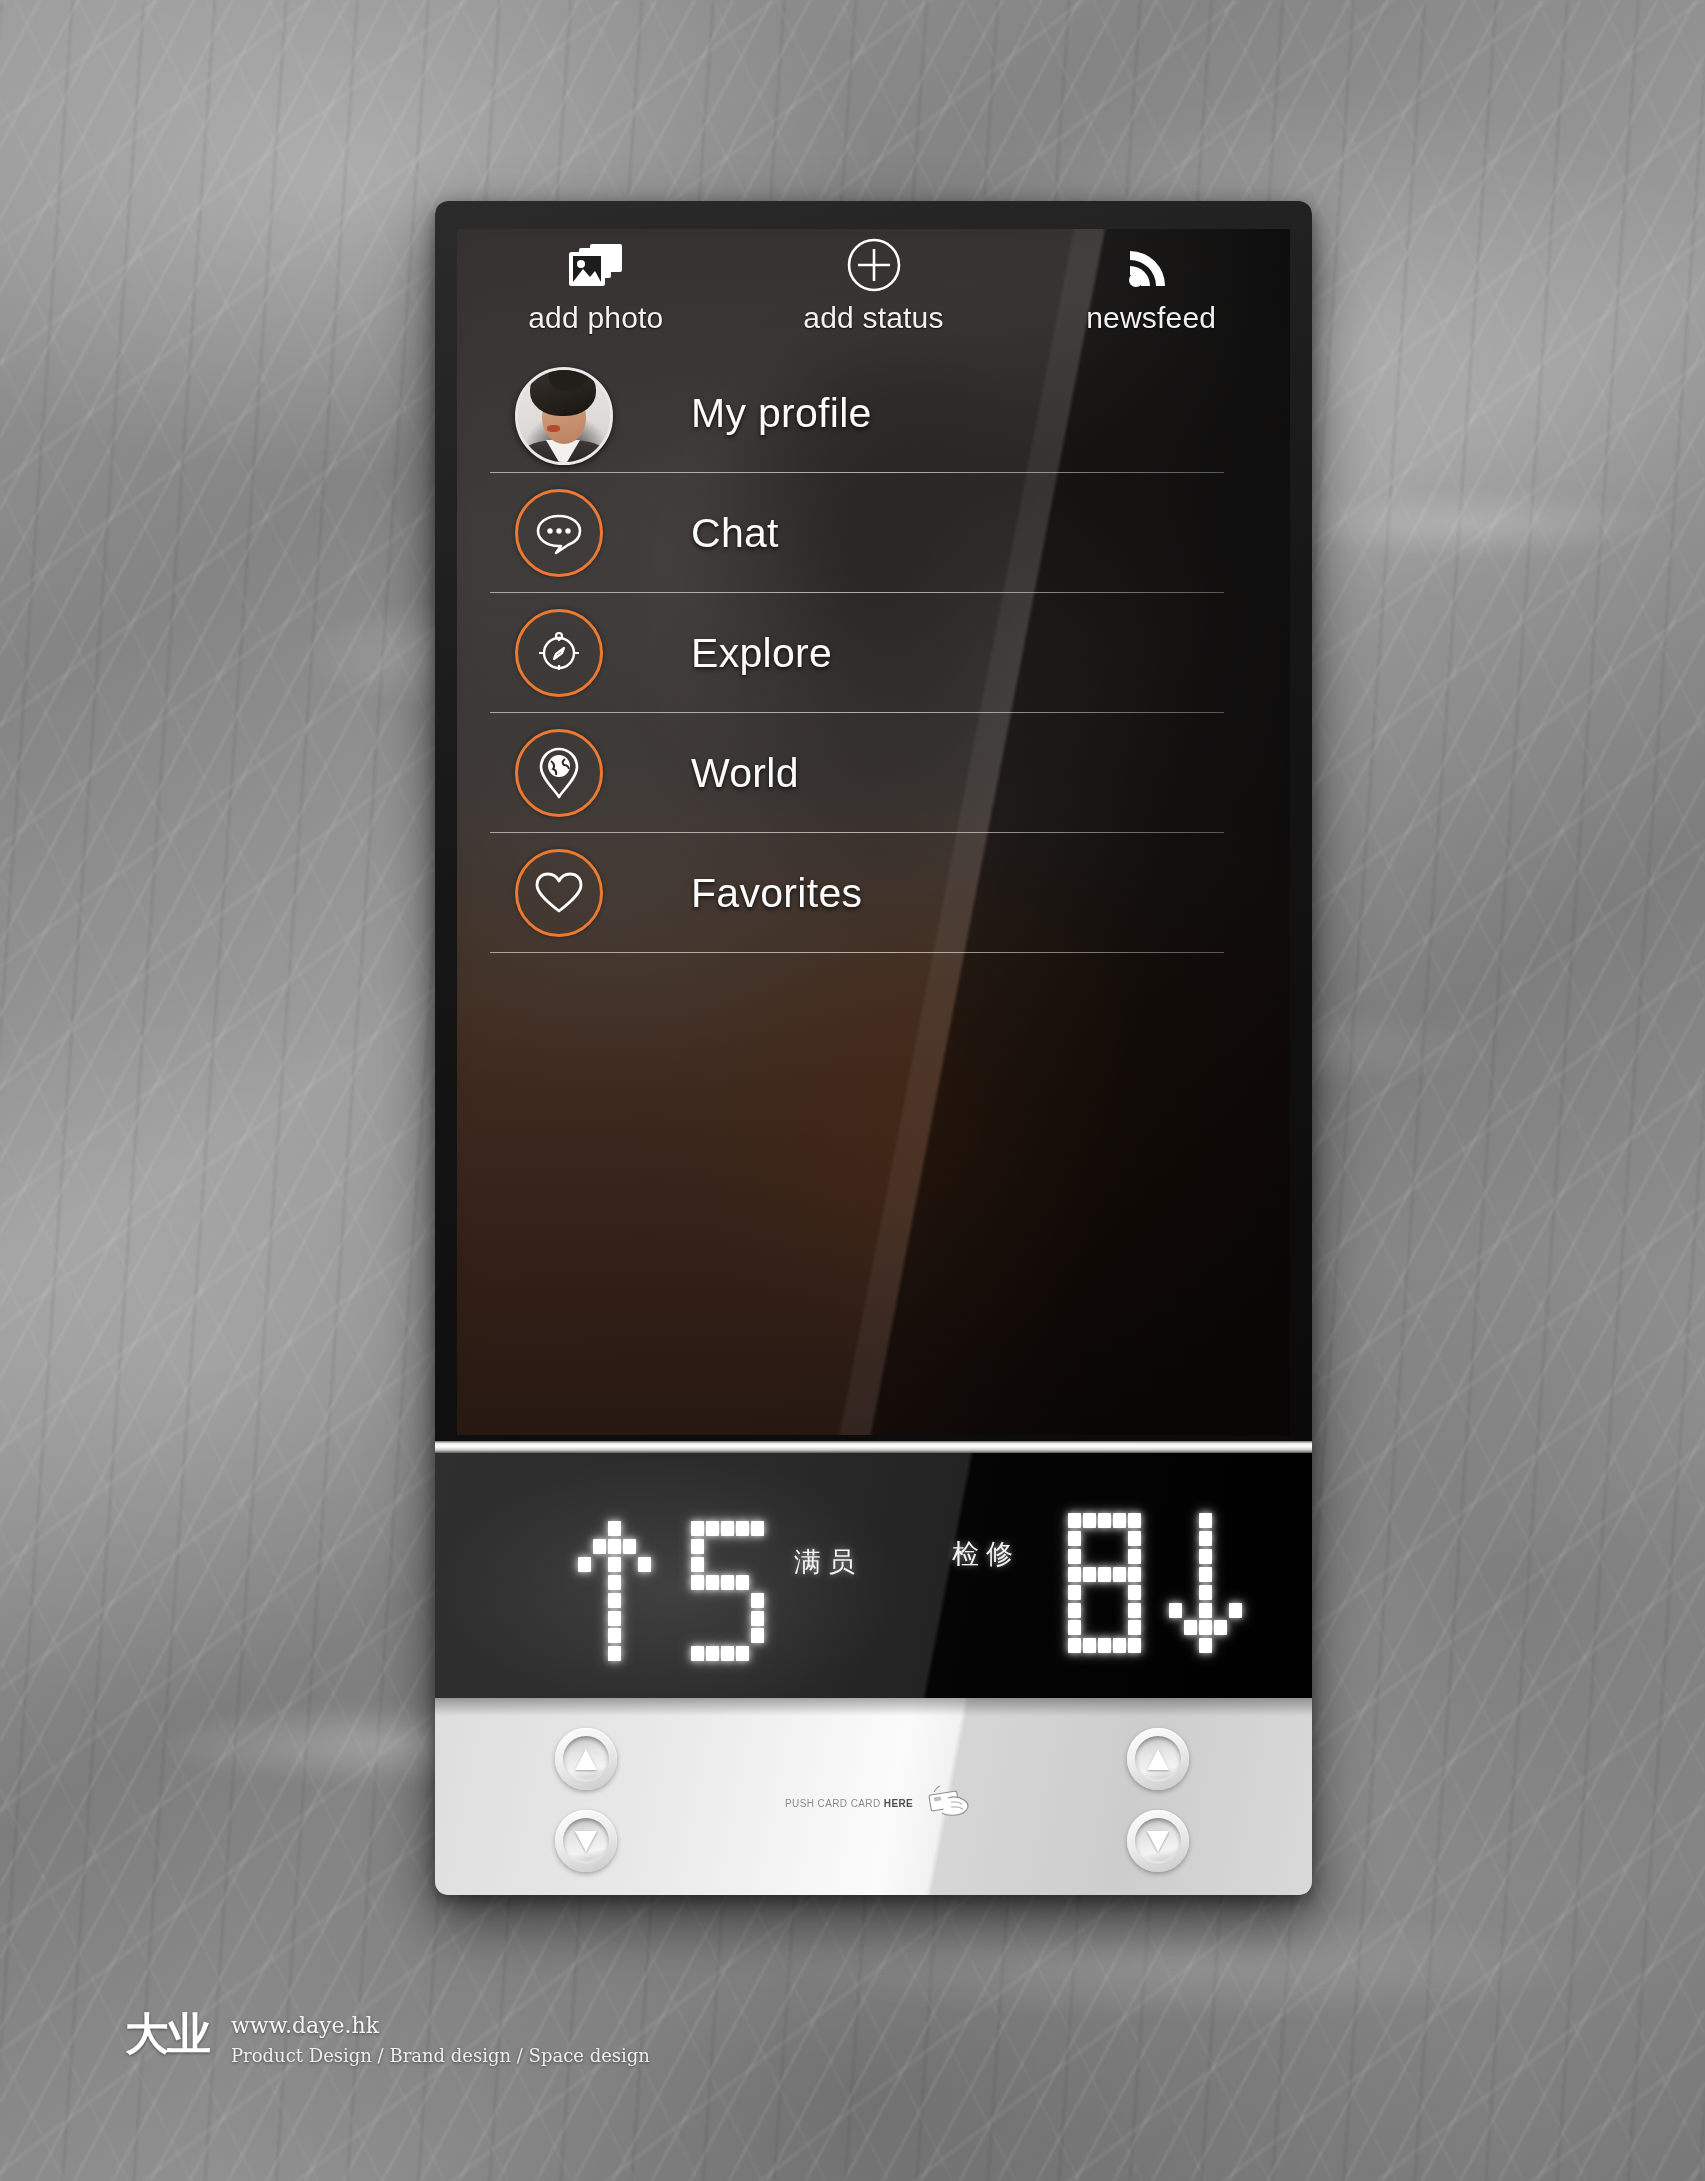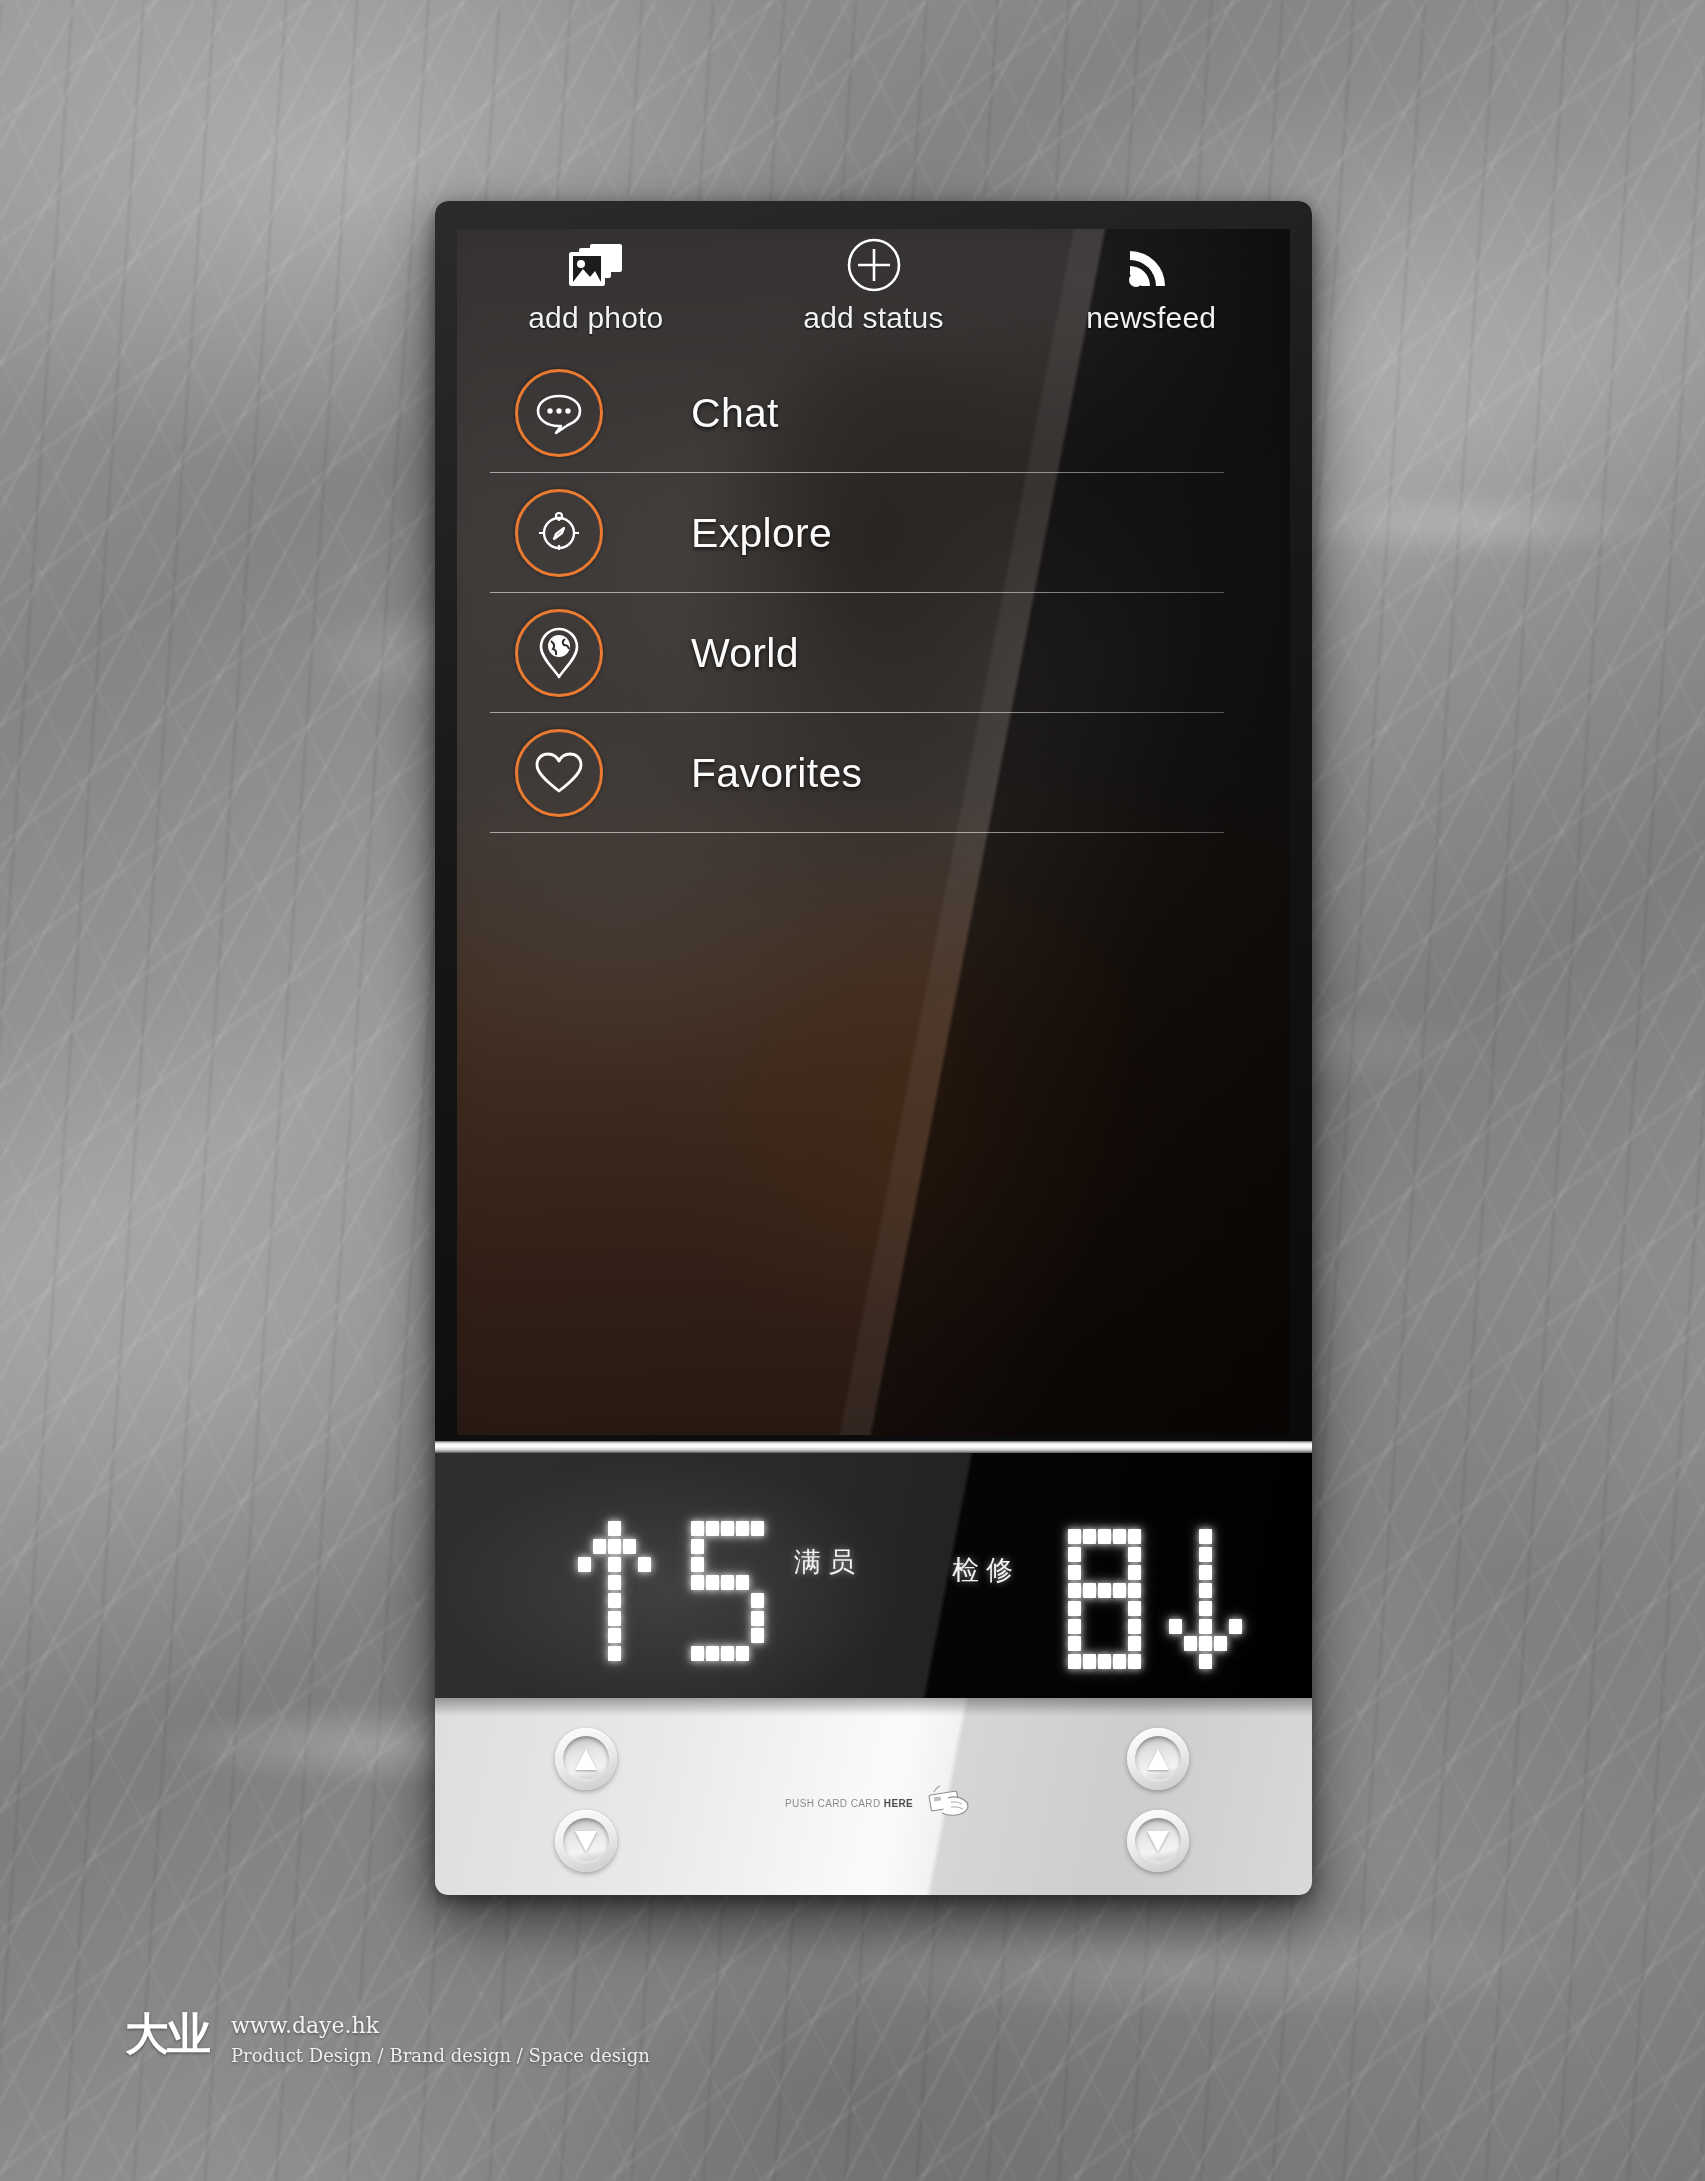--- a/index.html
+++ b/index.html
@@ -115,21 +115,21 @@
   #divider-strip{position:absolute;left:0;top:1240px;width:877px;height:12px;
     background:linear-gradient(180deg,#6e6e6e 0%,#f3f3f1 22%,#ffffff 46%,#cfcfcd 74%,#5a5a5a 100%);}
   #led{position:absolute;left:0;top:1252px;width:877px;height:246px;background:#040404;overflow:hidden;}
   #led-left{position:absolute;left:0;top:0;width:100%;height:100%;
     background:linear-gradient(101deg, #2f2f2f 0%, #292929 40%, #232323 57.8%,
                #050505 58.3%, #000000 100%);}
   #led-leftglow{position:absolute;left:0;top:0;width:58%;height:100%;
     background:radial-gradient(ellipse 328px 189px at 46% 55%, rgba(120,120,120,.28), rgba(120,120,120,0) 70%);}
   .led-group{position:absolute;display:flex;align-items:center;}
   #led-group-left{left:127px;top:62px;justify-content:space-between;}
-  #led-group-right{left:517px;top:70px;}
+  #led-group-right{left:517px;top:54px;}
   .led-word{font-size:27px;color:#f3f3f3;letter-spacing:7px;
     text-shadow:0 0 7px rgba(255,255,255,.55);}
   .dot{position:absolute;width:13px;height:15px;background:#ffffff;border-radius:1px;
     box-shadow:0 0 7px rgba(255,255,255,.85),0 0 16px rgba(255,255,255,.40);}
   .matrix{position:relative;width:103px;height:149px;}
 
   
   #panel{position:absolute;left:0;top:1497px;width:877px;height:197px;
     border-radius:0 0 13px 13px;overflow:hidden;
     background:linear-gradient(101deg, #dedede 0%, #e9e9e9 26%, #fbfbfb 52%,
@@ -206,20 +206,33 @@
               <path d="M3 25 a20 20 0 0 1 20 20 h-9 a11 11 0 0 0 -11 -11 z" fill="#fff"></path>
               <path d="M3 10 a35 35 0 0 1 35 35 h-9 a26 26 0 0 0 -26 -26 z" fill="#fff"></path>
             </svg>
           </span>
           <span class="tlabel">newsfeed</span>
         </div>
       </div>
 
       <div id="menu">
 
+        <div class="row">
+          <div id="avatar">
+            <div id="av-bg"></div>
+              <div id="av-body"></div>
+              <div id="av-collar"></div>
+            <div id="av-face"></div>
+              <div id="av-lip"></div>
+            <div id="av-hair"></div>
+              <div id="av-hair2"></div>
+          </div>
+          <span class="lbl">My profile</span>
+          <span class="divider" style="bottom:0"></span>
+        </div>
 
         <div class="row">
           <span class="ic">
             <span class="ring"></span>
             <svg width="50" height="46" viewBox="0 0 50 46">
               <path d="M25 6 C12 6 4 13 4 21 C4 29 12 36 25 36 L27 36 L22 43 L34 35 C42 32 46 27 46 21 C46 13 38 6 25 6 Z" fill="none" stroke="#fff" stroke-width="2.6" stroke-linejoin="round"></path>
               <circle cx="16" cy="21" r="2.7" fill="#fff"></circle>
               <circle cx="25" cy="21" r="2.7" fill="#fff"></circle>
               <circle cx="34" cy="21" r="2.7" fill="#fff"></circle>
             </svg>

